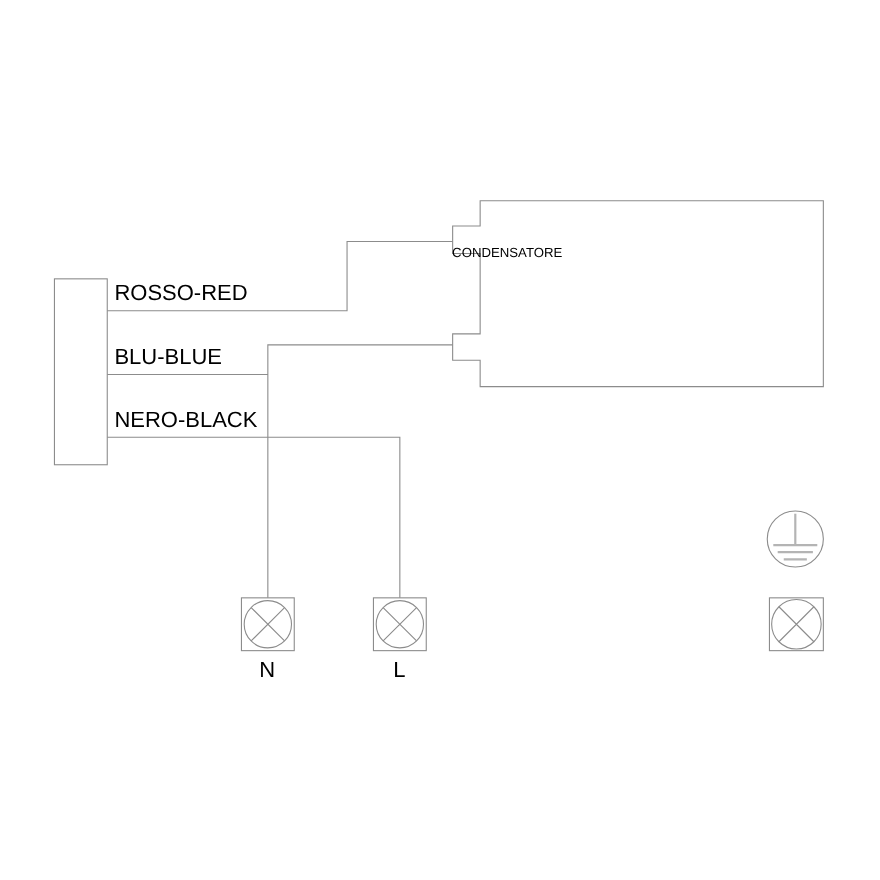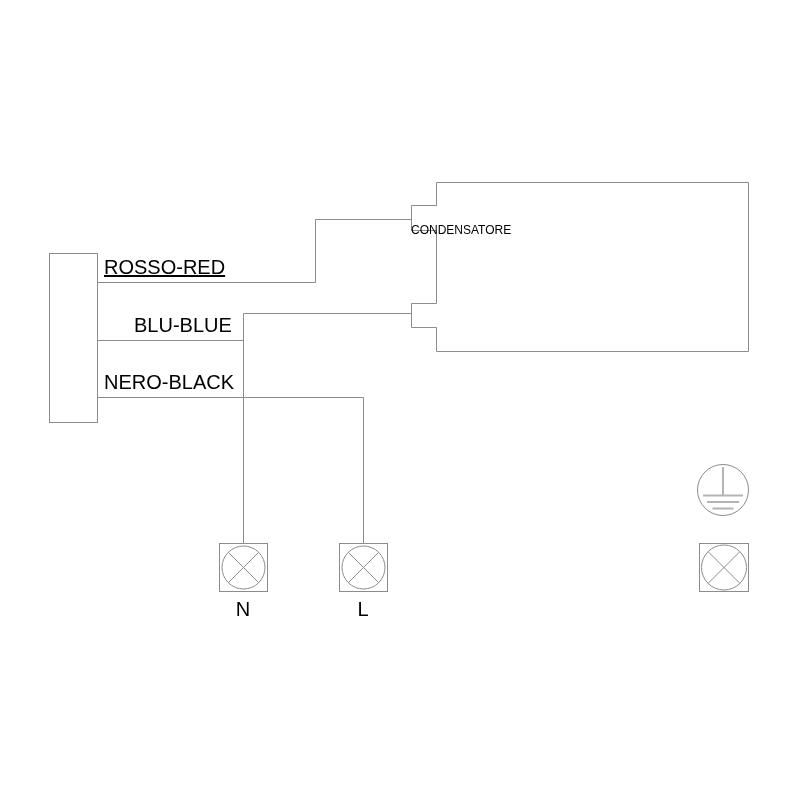--- a/index.html
+++ b/index.html
@@ -6,22 +6,22 @@
   .canvas{
     position:relative;width:800px;height:800px;background:var(--bg,#fff);
     font-family:"Liberation Sans", sans-serif;overflow:hidden;
   }
   .canvas svg{position:absolute;left:0;top:0;}
   .lbl{
     position:absolute;color:var(--text,#000);font-size:20px;line-height:20px;
     white-space:nowrap;
   }
   .wire-lbl{left:104px;}
-  #rosso-label{top:257px;text-decoration:underline;}
-  #blu-label{top:315px;margin-left:30px;}
+  #rosso-label{top:257px;}
+  #blu-label{top:315px;}
   #nero-label{top:372px;}
   .comp-lbl{
     position:absolute;left:411px;top:219px;width:312px;text-align:left;
     color:var(--text,#000);font-size:12px;line-height:23px;
   }
   .term-lbl{width:48px;text-align:center;top:599px;}
   #n-label{left:219px;}
   #l-label{left:339px;}
   .stroke{fill:none;stroke:var(--stroke,#8c8c8c);stroke-width:1;}
   .stroke-light{fill:none;stroke:var(--strokeLight,#b4b4b4);stroke-width:2;}

